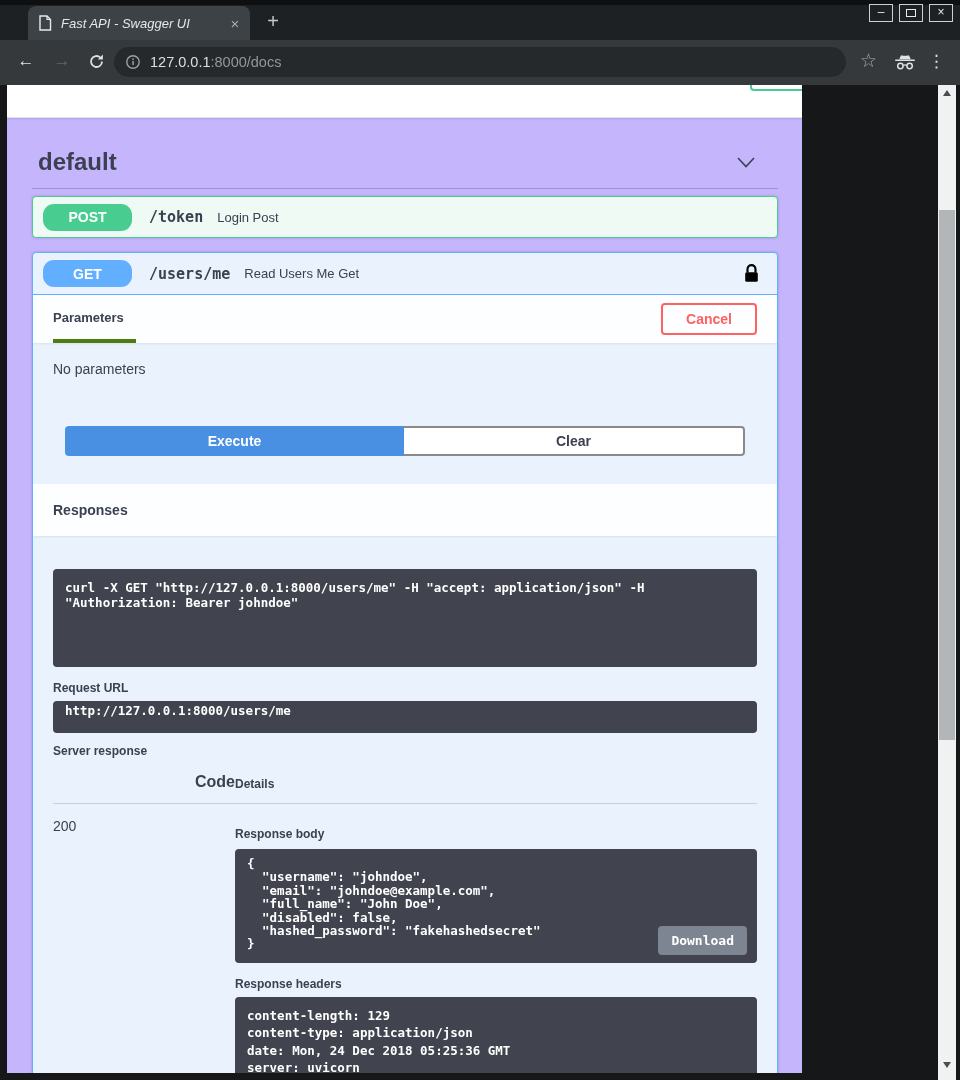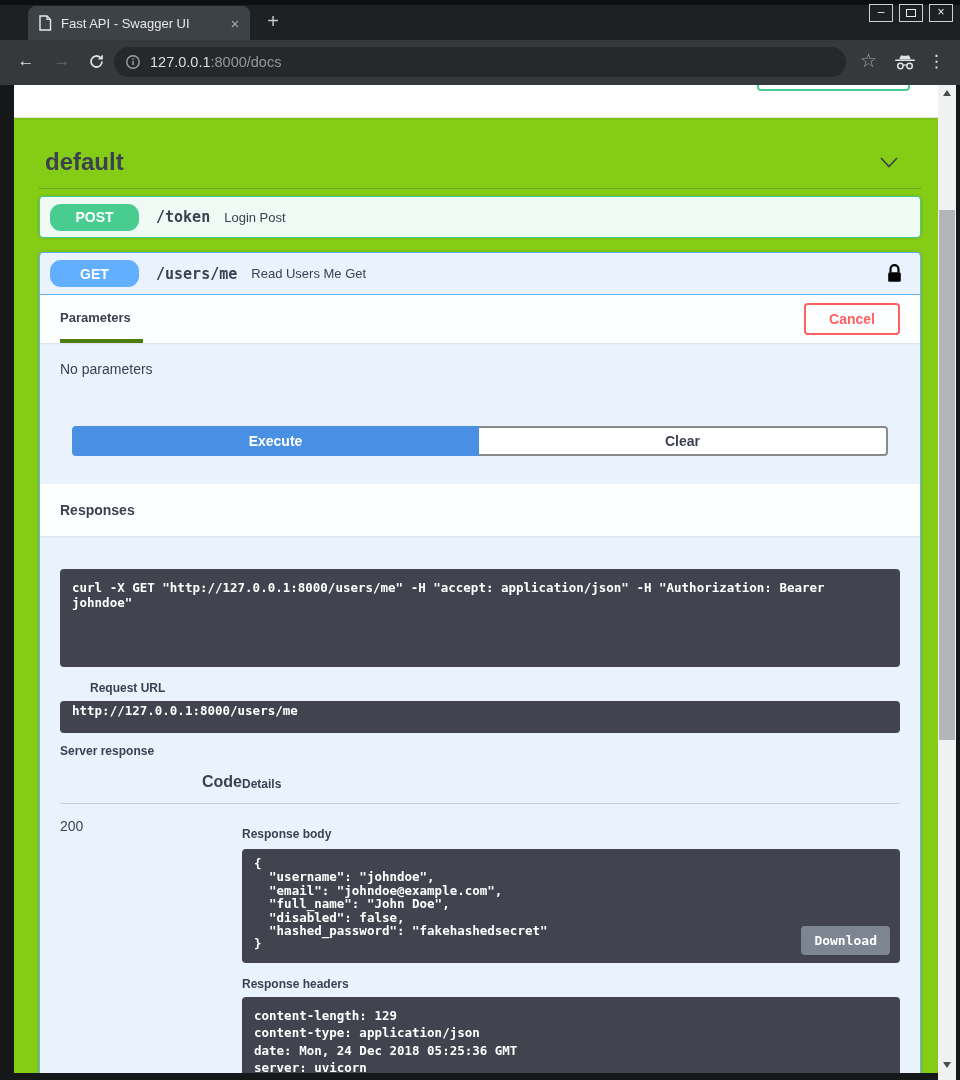--- a/index.html
+++ b/index.html
@@ -5,21 +5,21 @@
   * { margin:0; padding:0; box-sizing:border-box; }
   body { width:960px; height:1080px; overflow:hidden; background:#151718;
          font-family:"Liberation Sans", sans-serif; }
   .window { position:relative; width:960px; height:1080px; background:#151718; overflow:hidden; }
 
   
   .titlebar { position:absolute; top:0; left:0; width:100%; height:40px; background:#1e2124; }
   .titlebar::before { content:""; position:absolute; top:0; left:0; width:100%; height:5px; background:#0d0f10; }
   .tab { position:absolute; left:28px; top:6px; width:222px; height:34px; background:#3d4246;
          border-radius:8px 8px 0 0; display:flex; align-items:center; padding:0 6px 0 10px; }
-  .tab-title { color:#e6e8ea; font-size:13px; margin-left:9px; flex:1; white-space:nowrap; overflow:hidden; }
+  .tab-title { color:#e6e8ea; font-size:13px; margin-left:9px; flex:1; white-space:nowrap; overflow:hidden;font-style:italic; }
   .tab-close { color:#a8adb2; font-size:15px; width:18px; text-align:center; cursor:default; }
   .newtab { position:absolute; left:260px; top:9px; width:26px; height:26px; color:#c4c8cb;
             font-size:20px; line-height:25px; text-align:center; }
   .win-controls { position:absolute; right:7px; top:4px; display:flex; gap:6px; }
   .win-btn { width:24px; height:18px; border:1px solid #cdd0d2; color:#e8eaed; font-size:12px;
              line-height:15px; text-align:center; background:transparent; }
   .max-in { display:inline-block; width:10px; height:8px; border:1px solid #e8eaed; margin-top:4px; }
 
   .toolbar { position:absolute; top:40px; left:0; width:100%; height:45px; background:#35393c; }
   .nav-ic { position:absolute; top:11px; font-size:17px; color:#dfe1e3; width:24px; text-align:center; }
@@ -39,21 +39,21 @@
   .scrollbar { position:absolute; left:938px; top:85px; width:18px; height:995px; background:#f0f1f1; }
   .sb-arrow { position:absolute; left:0; width:18px; height:16px; }
   .sb-up { top:0; } .sb-down { bottom:7px; }
   .tri-up { position:absolute; left:5px; top:5px; width:0; height:0;
             border-left:4px solid transparent; border-right:4px solid transparent; border-bottom:6px solid #4a4d4f; }
   .tri-down { position:absolute; left:5px; top:5px; width:0; height:0;
             border-left:4px solid transparent; border-right:4px solid transparent; border-top:6px solid #4a4d4f; }
   .sb-thumb { position:absolute; left:1px; width:16px; top:125px; height:530px; background:#b3b6b8; }
 
   
-  .viewport { position:absolute; left:14px; top:85px; width:931px; height:988px; background:#84cc16;
+  .viewport { position:absolute; left:7px; top:85px; width:795px; height:988px; background:#c4b5fd;
               overflow:hidden; color:#3b4151; }
   .scheme-bar { position:relative; height:33px; background:#fff; border-bottom:1px solid #e4e4e4;
                 box-shadow:0 1px 2px rgba(0,0,0,.10); }
   .auth-sliver { position:absolute; left:743px; top:-5px; width:153px; height:11px; background:#fff;
                  border:2px solid #49cc90; border-radius:4px; }
 
   .tag-row { margin:30px 24px 0 25px; padding:0 2px 12px 6px; border-bottom:1px solid rgba(59,65,81,.28);
              display:flex; align-items:center; justify-content:space-between; }
   .tag-title { font-size:24px; font-weight:600; color:#3b4151; }
 
@@ -82,21 +82,21 @@
                  border-radius:4px 0 0 4px; font-family:inherit; }
   .clear-btn { flex:1; background:#fff; color:#3b4151; font-weight:700; font-size:14px;
                border:2px solid #8a8a8a; border-left:none; border-radius:0 4px 4px 0; font-family:inherit; }
   .resp-head { height:52px; padding:0 20px; margin-top:28px; font-size:14px; font-weight:700; }
 
   .resp-wrap { padding:24px 20px 20px 20px; }
   .block-label { font-size:12px; font-weight:700; color:#3b4151; }
   .darkbox { background:#41444e; border-radius:4px; color:#fff;
              font-family:"DejaVu Sans Mono", monospace; font-weight:600; font-size:12.5px; overflow:hidden; }
   .curl-box { margin-top:9px; height:98px; padding:11px 12px; }
-  .req-label { margin-top:14px;margin-left:30px; }
+  .req-label { margin-top:14px; }
   .url-box { margin-top:6px; height:32px; padding:2px 12px; }
   .server-label { margin-top:11px; }
   .resp-table { margin-top:15px; }
   .thead { display:flex; padding-bottom:12px; border-bottom:1px solid rgba(59,65,81,.2);text-align:right; }
   .col-code { width:182px; }
   .th-code { font-size:16px; font-weight:600; }
   .th-details { font-size:12px; font-weight:700; padding-top:4px; }
   .trow { display:flex; margin-top:14px; }
   .status { font-size:14px; }
   .details-cell { flex:1; }

